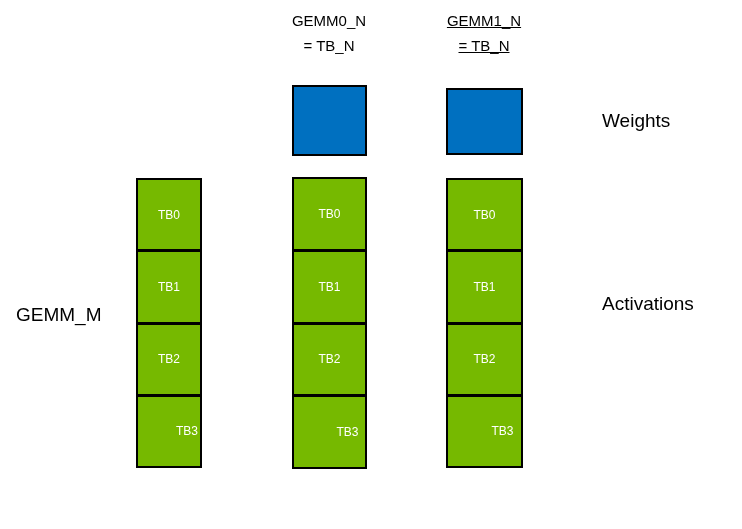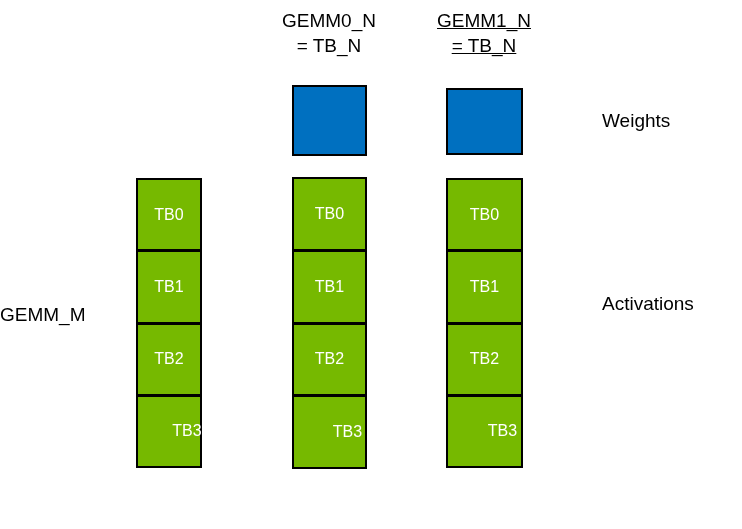--- a/index.html
+++ b/index.html
@@ -25,21 +25,21 @@
   }
   .label.centered {
     text-align: center;
     white-space: normal;
   }
   .toplabel {
     position: absolute;
     top: 8px;
     width: 150px;
     text-align: center;
-    font-size: 19px;
+    font-size: 15px;
     line-height: 25px;
   }
   #toplabel-gemm0 { left: 254px; }
   #toplabel-gemm1 { left: 409px; text-decoration: underline; }
 
   .wsq {
     position: absolute;
     background: var(--weights-fill, #0070C0);
     border: 2.5px solid var(--border, #000000);
     box-sizing: border-box;
@@ -59,25 +59,25 @@
   #col-gemm1 { left: 446px; top: 178px; width: 77px; height: 290px; }
 
   .cell {
     flex: 1 1 0;
     display: flex;
     align-items: center;
     justify-content: center;
     background: var(--activations-fill, #76B900);
     border-bottom: 3px solid var(--border, #000000);
     color: var(--tb-text, #ffffff);
-    font-size: 16px;
+    font-size: 12px;
   }
   .cell:last-child { border-bottom: none; padding-left: 36px; }
 
-  #gemm-m-label      { left: 0;  top: 302px; }
+  #gemm-m-label      { left: 16px;  top: 302px; }
   #weights-label     { left: 602px; top: 108px; }
   #activations-label { left: 602px; top: 291px; }
   #gemm0-k-label     { left: 99px;  top: 487px; width: 110px; }
   #gemm1-k-label     { left: 269px; top: 487px; width: 110px; }
 </style>
 </head>
 <body>
 
 <div class="canvas">
 

